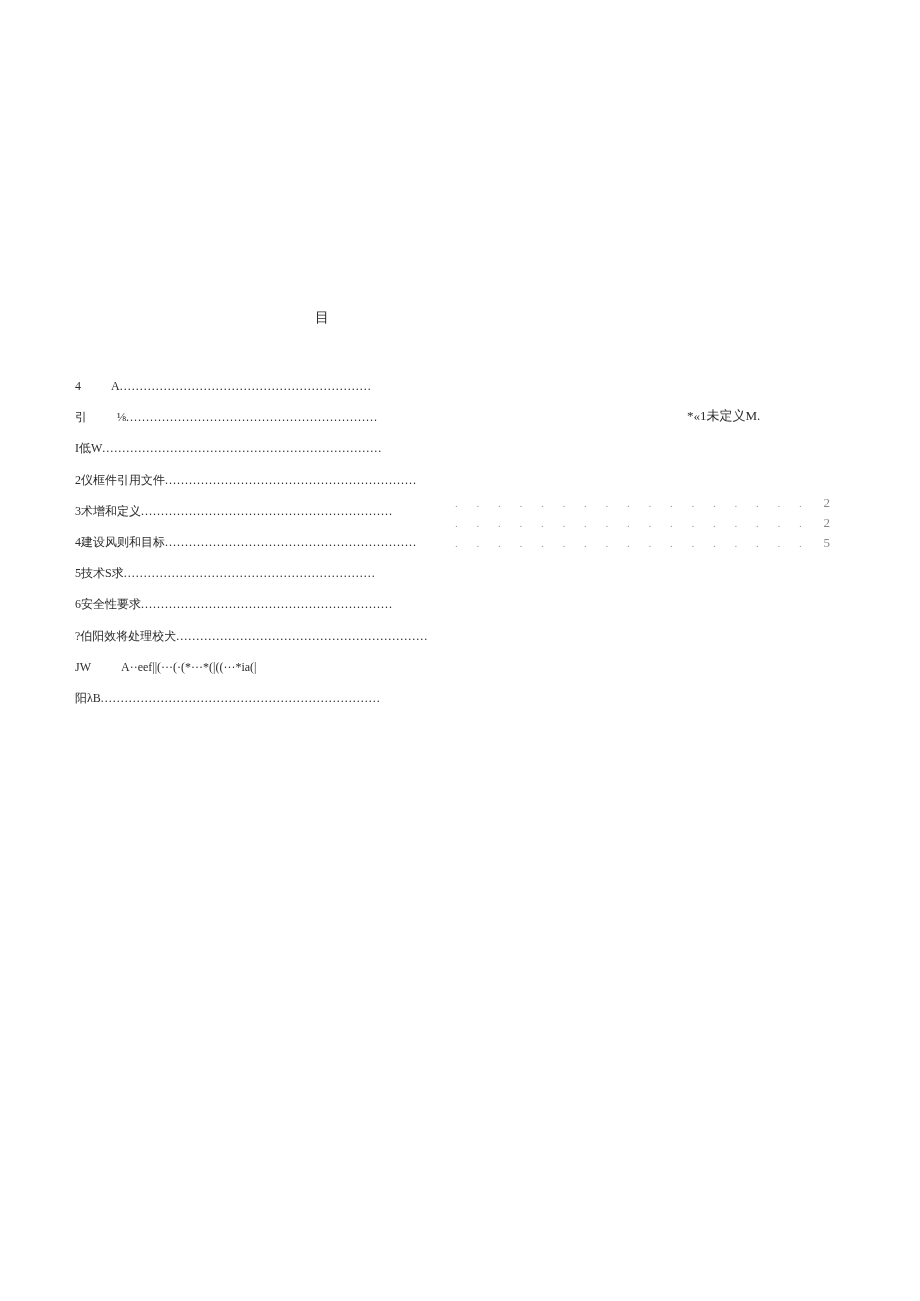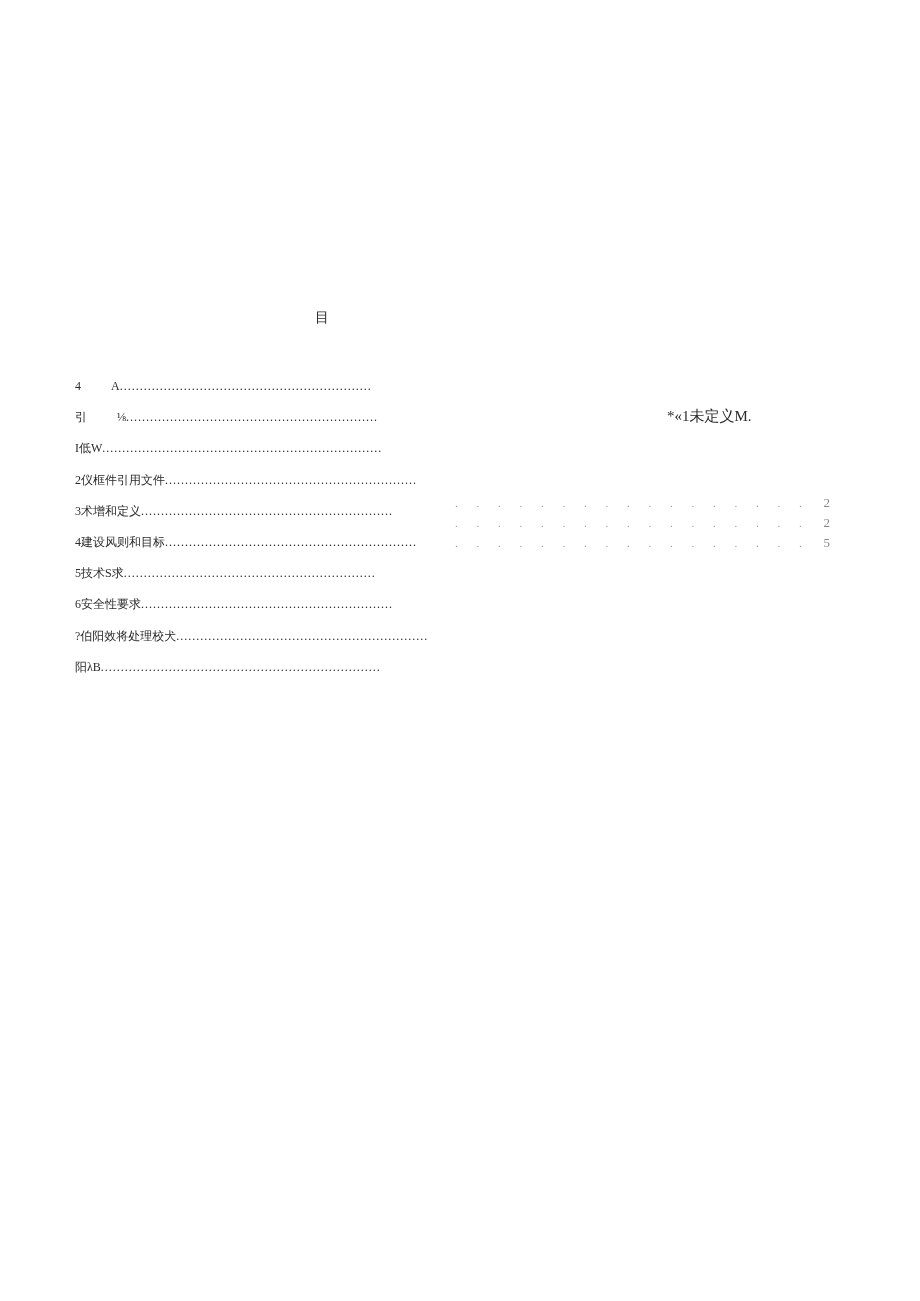--- a/index.html
+++ b/index.html
@@ -59,22 +59,22 @@
     }
     .right-column {
       position: absolute;
       left: 380px;
       top: 0;
       width: 380px;
     }
     .right-note {
       position: absolute;
       top: 30px;
-      left: 212px;
-      font-size: 15px;
+      left: 232px;
+      font-size: 13px;
       color: #2b2b2b;
       white-space: nowrap;
     }
     .right-dotted-row {
       display: flex;
       align-items: baseline;
       font-size: 13px;
       color: #888;
       margin-bottom: 4px;
     }
@@ -152,20 +152,25 @@
     <div class="toc-row">
       <span class="toc-label">6安全性要求</span>
       <span class="toc-dots-limited">...............................................................</span>
     </div>
 
     <div class="toc-row">
       <span class="toc-label">?伯阳效将处理校犬</span>
       <span class="toc-dots-limited">...............................................................</span>
     </div>
 
+    <div class="toc-row">
+      <span class="toc-label">JW</span>
+      <span class="toc-spacer"></span>
+      <span class="toc-label">A··eef||(···(·(*···*(|((···*ia(|</span>
+    </div>
 
     <div class="toc-row">
       <span class="toc-label">阳λB</span>
       <span class="toc-dots-limited">..................................................................................................</span>
     </div>
 
     <div class="right-column">
       <div class="right-note">*«1未定义M.</div>
 
       <div class="right-group">

